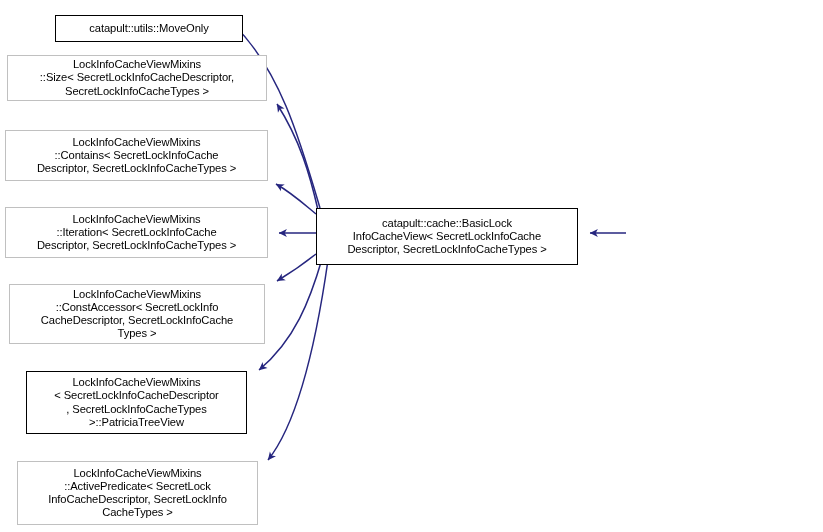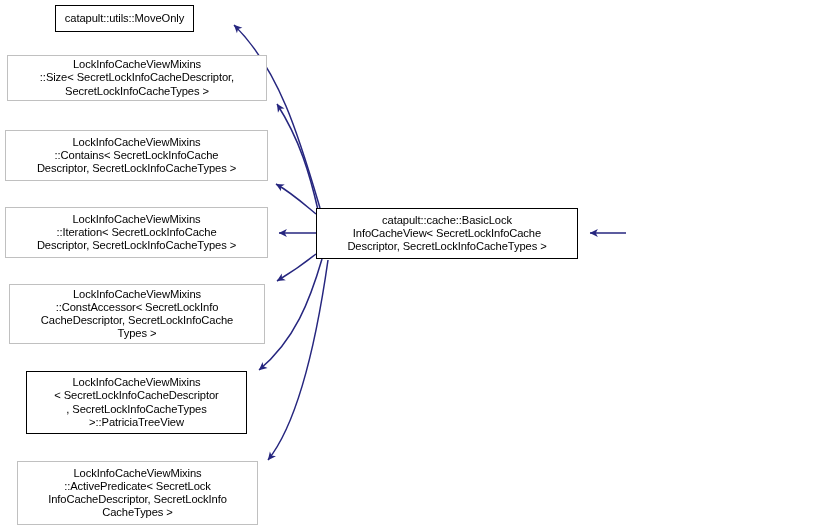--- a/index.html
+++ b/index.html
@@ -64,21 +64,21 @@
       <path d="M 318,210 C 310,175 300,140 277,104" marker-end="url(#arrowhead)"></path>
       <path d="M 316,214 C 305,205 292,193 276,184" marker-end="url(#arrowhead)"></path>
       <path d="M 316,233 L 279,233" marker-end="url(#arrowhead)"></path>
       <path d="M 316,254 C 306,262 292,272 277,281" marker-end="url(#arrowhead)"></path>
       <path d="M 322,259 C 310,300 295,340 259,370" marker-end="url(#arrowhead)"></path>
       <path d="M 328,260 C 318,330 300,420 268,460" marker-end="url(#arrowhead)"></path>
       <path d="M 626,233 L 590,233" marker-end="url(#arrowhead)"></path>
     </g>
   </svg>
 
-  <div class="node strong" style="left:55px; top:5px; width:139px; height:27px;">catapult::utils::MoveOnly</div>
+  <div class="node strong" style="left:55px; top:15px; width:188px; height:27px;">catapult::utils::MoveOnly</div>
 
   <div class="node" style="left:7px; top:55px; width:260px; height:46px;">LockInfoCacheViewMixins
 ::Size&lt; SecretLockInfoCacheDescriptor,
 SecretLockInfoCacheTypes &gt;</div>
 
   <div class="node" style="left:5px; top:130px; width:263px; height:51px;">LockInfoCacheViewMixins
 ::Contains&lt; SecretLockInfoCache
 Descriptor, SecretLockInfoCacheTypes &gt;</div>
 
   <div class="node" style="left:5px; top:207px; width:263px; height:51px;">LockInfoCacheViewMixins
@@ -93,18 +93,18 @@
   <div class="node strong" style="left:26px; top:371px; width:221px; height:63px;">LockInfoCacheViewMixins
 &lt; SecretLockInfoCacheDescriptor
 , SecretLockInfoCacheTypes
 &gt;::PatriciaTreeView</div>
 
   <div class="node" style="left:17px; top:461px; width:241px; height:64px;">LockInfoCacheViewMixins
 ::ActivePredicate&lt; SecretLock
 InfoCacheDescriptor, SecretLockInfo
 CacheTypes &gt;</div>
 
-  <div class="node strong" style="left:316px; top:208px; width:262px; height:51px;text-align:center;">catapult::cache::BasicLock
+  <div class="node strong" style="left:316px; top:208px; width:262px; height:57px;text-align:center;">catapult::cache::BasicLock
 InfoCacheView&lt; SecretLockInfoCache
 Descriptor, SecretLockInfoCacheTypes &gt;</div>
 
 
 </div>
 
 </body></html>

